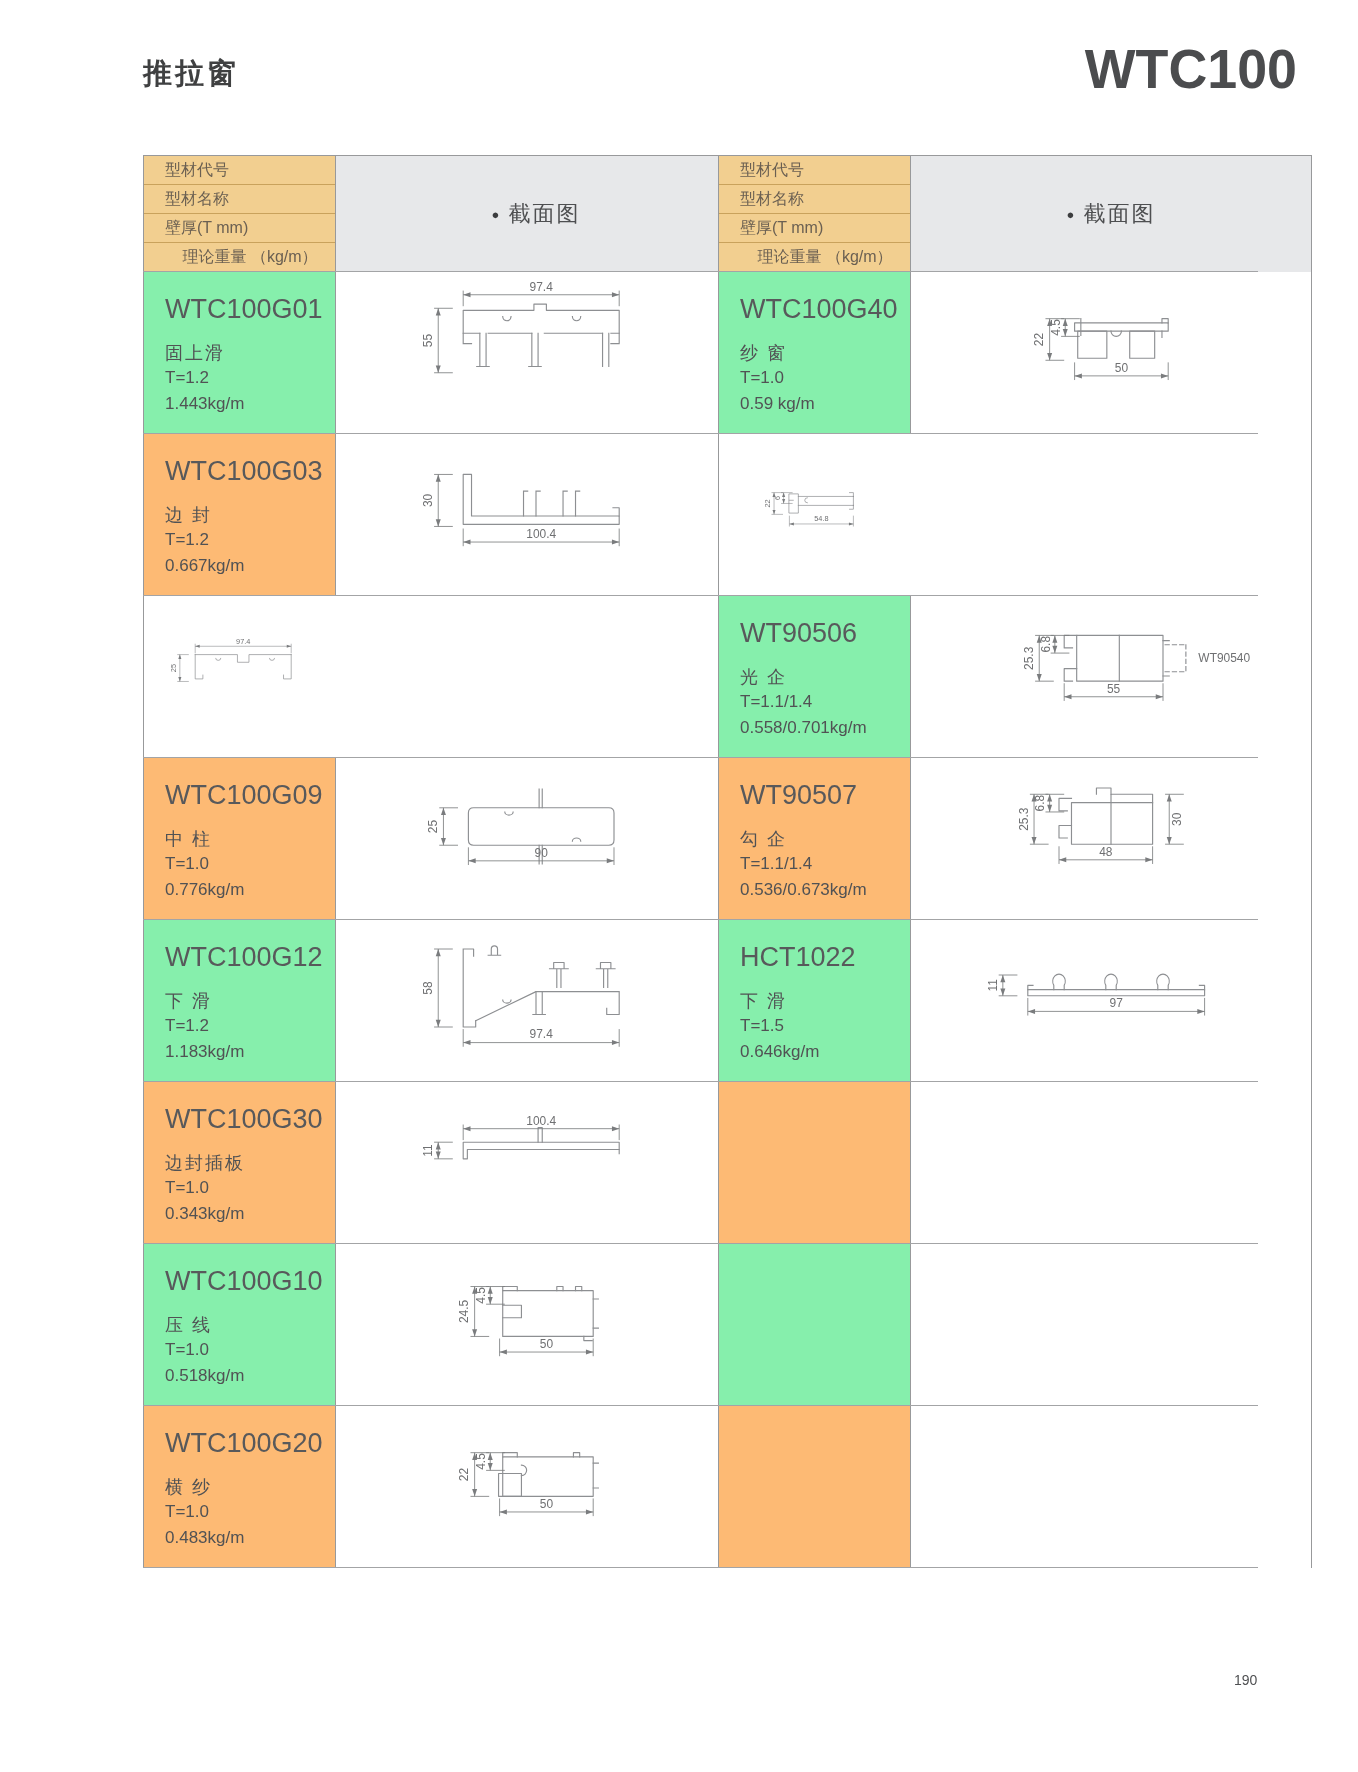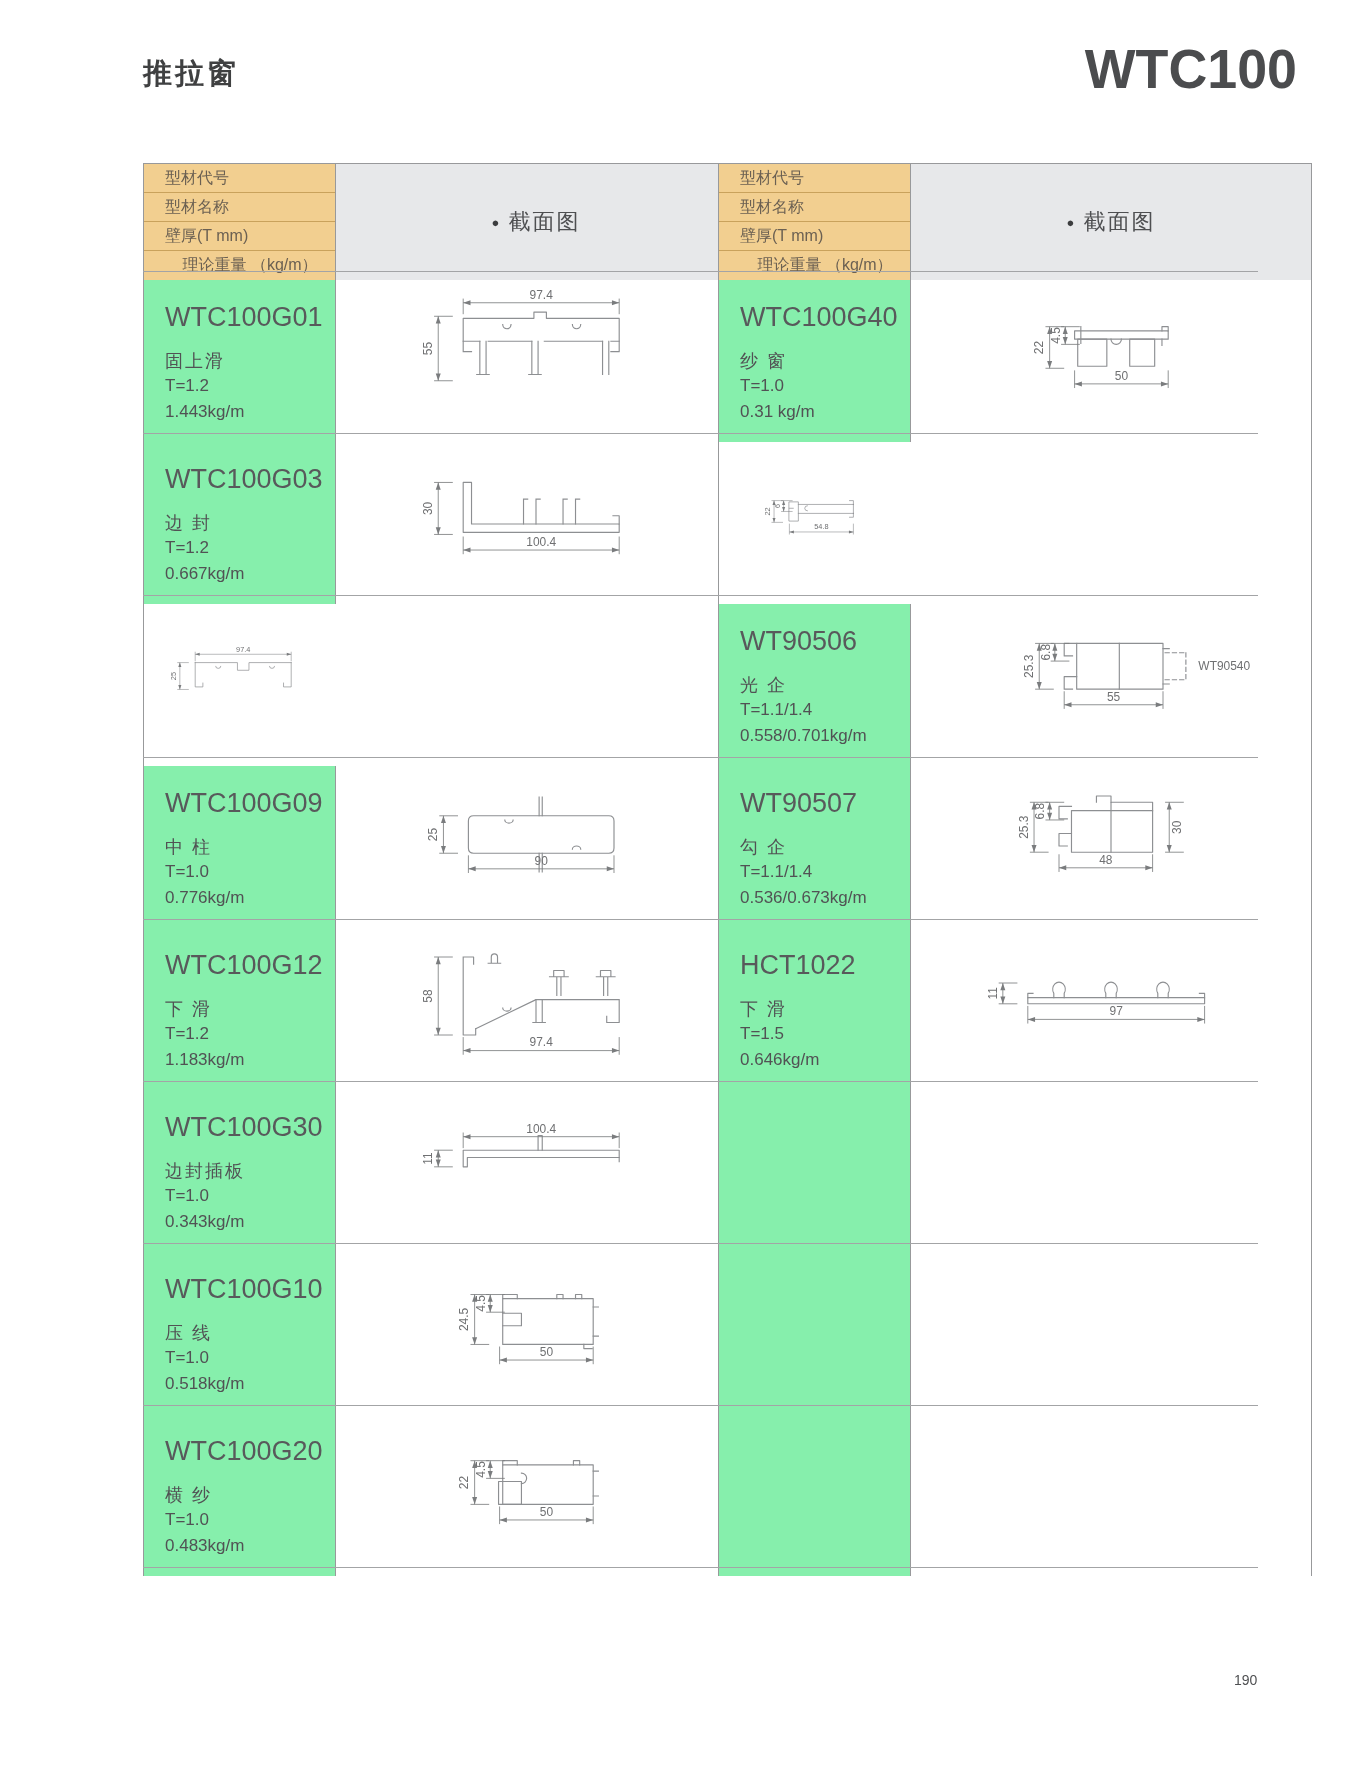--- a/index.html
+++ b/index.html
@@ -9,37 +9,37 @@
     -webkit-font-smoothing:antialiased;overflow:hidden;
   }
   .page-category{position:absolute;left:143px;top:54px;font-size:29px;font-weight:600;color:#3f4041;letter-spacing:3px;}
   .series-title{position:absolute;right:61px;top:36px;font-size:56px;font-weight:bold;color:#4b4c4e;letter-spacing:0px;transform:scaleX(.96);transform-origin:right;}
   .page-number{position:absolute;left:1234px;top:1672px;font-size:14px;color:#4f5052;}
 
   .tables-wrap{position:absolute;left:143px;top:155px;width:1115px;height:1414px;}
   .hlines{position:absolute;left:0;top:0;width:1115px;height:1414px;pointer-events:none;z-index:6;}
   .hline{position:absolute;left:0;width:1115px;height:1px;background:#a3a4a6;}
 
-  .ptable{position:absolute;top:8px;width:594px;height:1413px;border:1px solid #98999b;border-bottom:none;box-sizing:border-box;background:#fff;}
+  .ptable{position:absolute;top:0;width:594px;height:1413px;border:1px solid #98999b;border-bottom:none;box-sizing:border-box;background:#fff;}
   #right-table{left:575px;}
   #left-table{left:0;}
 
   .thead{display:grid;grid-template-columns:192px 1fr;height:116px;}
   .head-labels{border-right:1px solid #98999b;display:flex;flex-direction:column;}
   .head-label{height:29px;box-sizing:border-box;line-height:28px;padding-left:21px;
     font-size:16px;color:#6b6052;background:#f2cf90;border-bottom:1px solid #c9a25c;}
   .head-label:last-child{border-bottom:none;text-align:center;}
   .head-section{background:#e7e8ea;display:flex;align-items:center;justify-content:center;
     font-size:22px;color:#4e4f51;letter-spacing:2px;}
   .head-section .bullet{font-size:13px;margin-right:9px;color:#3c3d3f;letter-spacing:0;}
 
   .prow{display:grid;grid-template-columns:192px 1fr;height:162px;}
   .cell-info{box-sizing:border-box;border-right:1px solid #98999b;
     padding:22px 8px 18px 21px;display:flex;flex-direction:column;}
-  .cell-info.tan{background:#86efac;}
+  .cell-info.tan{background:#fdba74;}
   .cell-info.gray{background:#86efac;}
   .code{font-size:27px;color:#58595b;}
   .pname{font-size:18px;color:#515254;margin-top:16px;letter-spacing:2px;}
   .spec{margin-top:auto;font-size:17px;color:#515254;line-height:1.5;}
   .cell-diagram{display:flex;align-items:center;justify-content:center;background:#ffffff;}
   svg{display:block;}
 </style>
 </head>
 <body>
 
@@ -323,21 +323,21 @@
           <span class="bullet">●</span>
           <span>截面图</span>
         </div>
       </div>
       <div class="prow">
         <div class="cell-info gray">
           <div class="code">WTC100G40</div>
           <div class="pname">纱 窗</div>
           <div class="spec">
             <div>T=1.0</div>
-            <div>0.31 kg/m</div>
+            <div>0.59 kg/m</div>
           </div>
         </div>
         <div class="cell-diagram">
           <svg viewBox="0 0 300 150" width="344" height="156" preserveAspectRatio="xMidYMid meet">
             <path d="M115,46 H205 V54 H115 Z" fill="none" stroke="#8d8f92" stroke-width="1.1" stroke-linejoin="round" stroke-linecap="square"></path>
             <path d="M121,42 V58" fill="none" stroke="#8d8f92" stroke-width="1.1" stroke-linejoin="round" stroke-linecap="square"></path>
             <path d="M118,54 H146 V80 H118 Z" fill="none" stroke="#8d8f92" stroke-width="1.1" stroke-linejoin="round" stroke-linecap="square"></path>
             <path d="M168,54 H192 V80 H168 Z" fill="none" stroke="#8d8f92" stroke-width="1.1" stroke-linejoin="round" stroke-linecap="square"></path>
             <path d="M150,54 a5,5 0 0 0 10,0" fill="none" stroke="#8d8f92" stroke-width="1.1" stroke-linejoin="round" stroke-linecap="square"></path>
             <path d="M199,54 V60 M205,46 V42 H199 V46" fill="none" stroke="#8d8f92" stroke-width="1.1" stroke-linejoin="round" stroke-linecap="square"></path>

